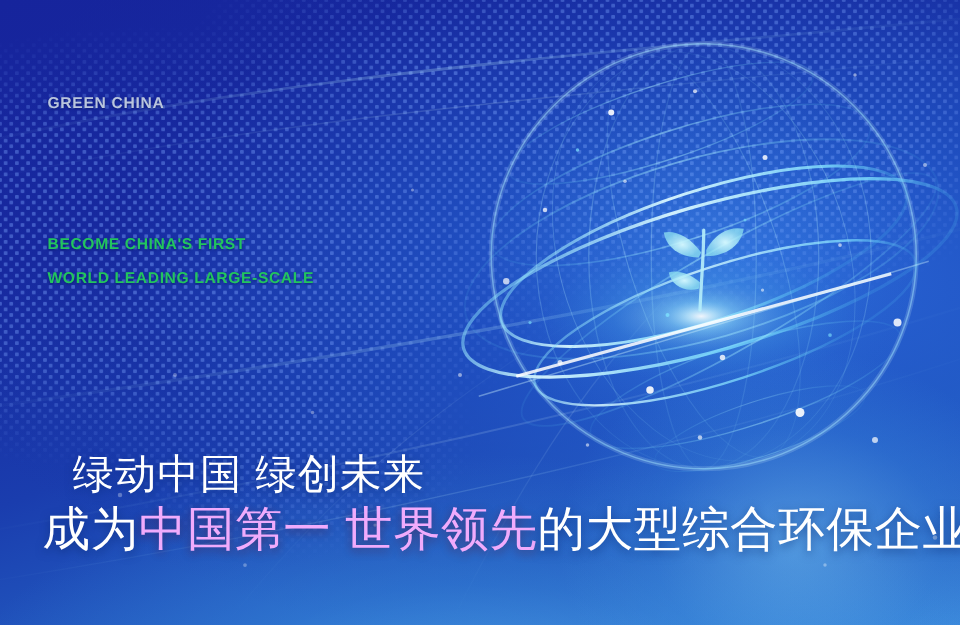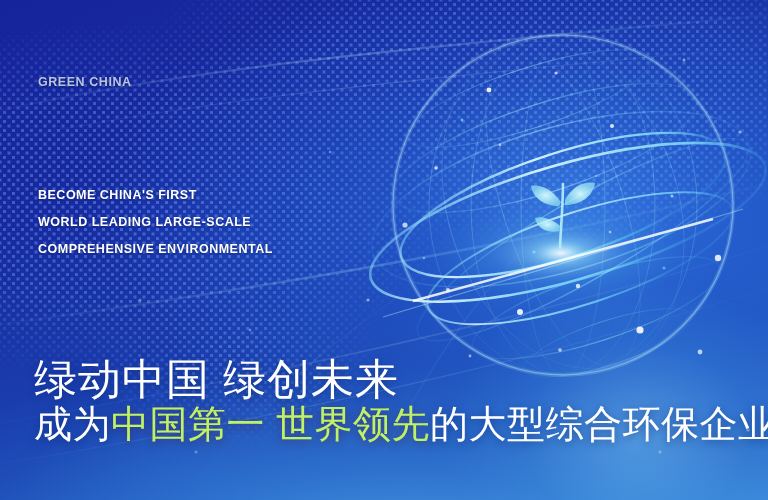--- a/index.html
+++ b/index.html
@@ -93,50 +93,51 @@
 
   .tagline-block {
     position: absolute;
     left: 38px;
     top: 182px;
   }
   .tagline-line {
     font-size: 12.5px;
     font-weight: bold;
     letter-spacing: 0.5px;
-    color: #ffffff;
+    color: #22c55e;
     line-height: 27px;
     white-space: nowrap;
     text-shadow: 0 1px 2px rgba(5,15,70,0.5);
   }
 
   .headline-block {
     position: absolute;
     left: 34px;
     bottom: 52px;
     width: 730px;
   }
   .headline-line1 {
-    font-size: 43px;
+    font-size: 33px;
     line-height: 42px;
     color: #ffffff;
     white-space: nowrap;
     letter-spacing: 1px;
     text-shadow: 0 2px 7px rgba(10,40,110,0.55);
+    margin-left: 24px;
   }
   .headline-line2 {
     font-size: 38px;
     line-height: 48px;
     color: #ffffff;
     white-space: nowrap;
     letter-spacing: 0.5px;
     text-shadow: 0 2px 8px rgba(10,40,110,0.6);
   }
   .hl-accent {
-    color: #bef264;
+    color: #f0abfc;
     text-shadow: 0 2px 8px rgba(90,10,20,0.45);
   }
 
   
   .sprout {
     position: absolute;
     left: 527px;
     top: 168px;
     width: 72px;
     height: 86px;
@@ -301,21 +302,20 @@
     </g>
   </svg>
 
   <div class="eyebrow-block">
     <div class="eyebrow-line">GREEN CHINA</div>
   </div>
 
   <div class="tagline-block">
     <div class="tagline-line">BECOME CHINA'S FIRST</div>
     <div class="tagline-line">WORLD LEADING LARGE-SCALE</div>
-    <div class="tagline-line">COMPREHENSIVE ENVIRONMENTAL</div>
   </div>
 
   <div class="headline-block">
     <div class="headline-line1">绿动中国 绿创未来</div>
     <div class="headline-line2"><span>成为</span><span class="hl-accent">中国第一 世界领先</span><span>的大型综合环保企业集团</span></div>
   </div>
 
 </div>
 
 </body></html>

